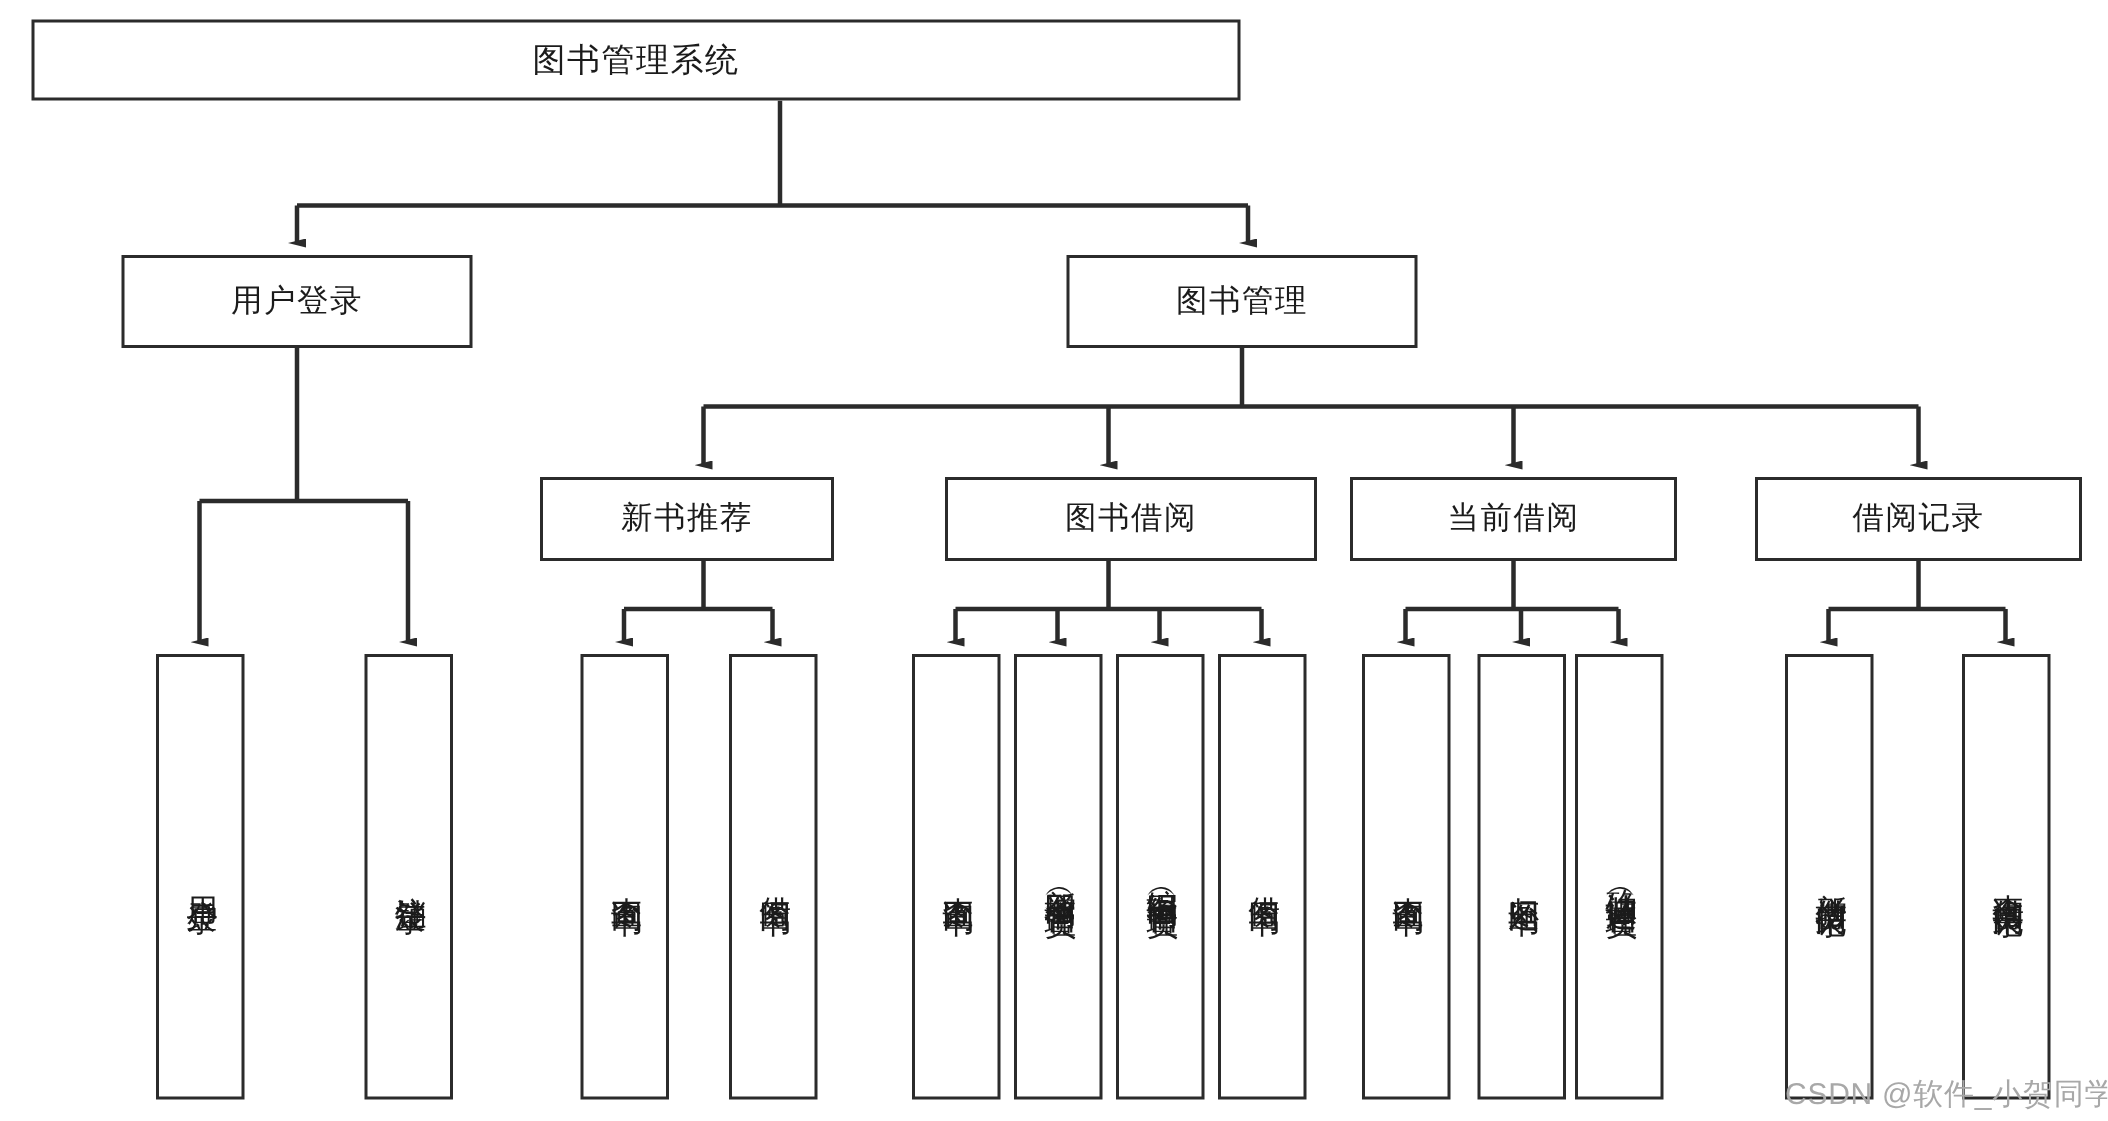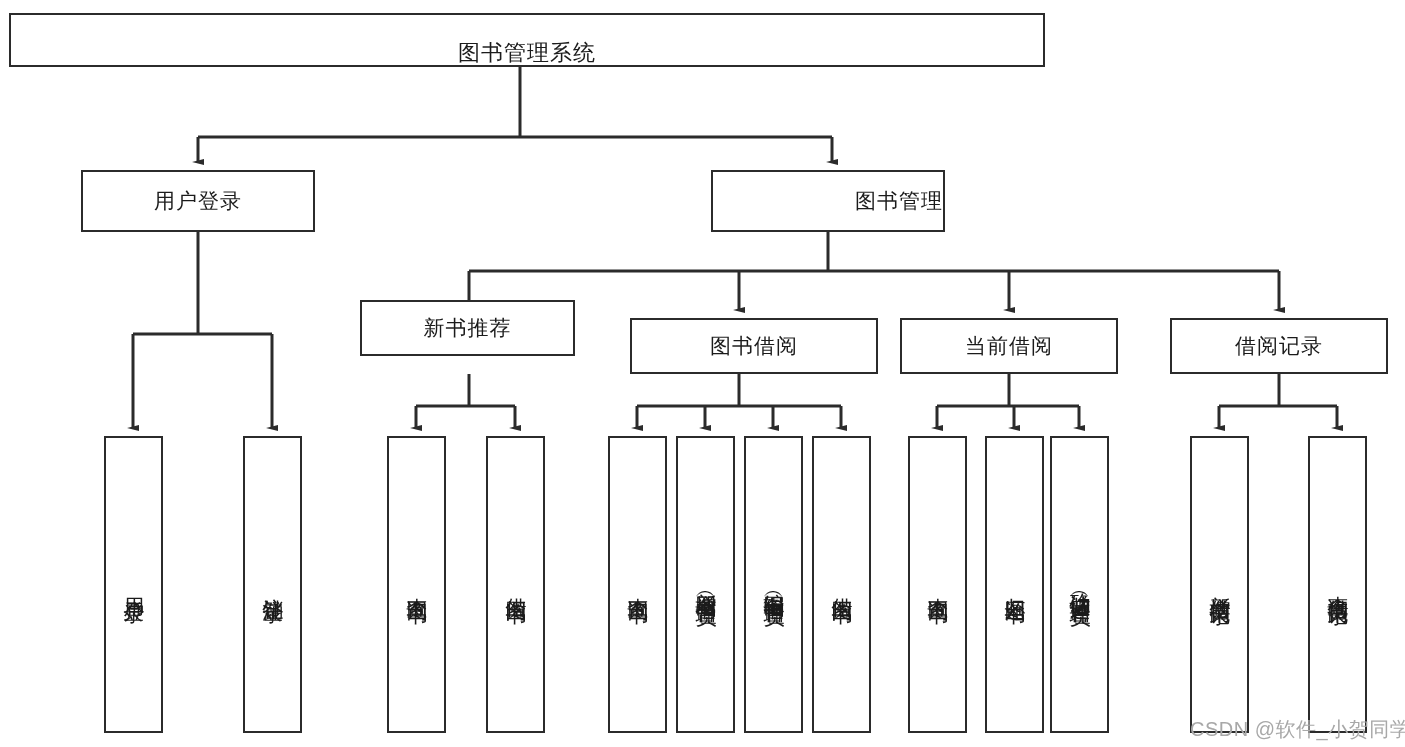--- a/index.html
+++ b/index.html
@@ -118,32 +118,32 @@
       <path d="M1014,406 L1014,428" marker-end="url(#arrow)"></path>
       <path d="M1079,406 L1079,428" marker-end="url(#arrow)"></path>
 
       <path d="M1279,374 L1279,406"></path>
       <path d="M1219,406 L1337,406"></path>
       <path d="M1219,406 L1219,428" marker-end="url(#arrow)"></path>
       <path d="M1337,406 L1337,428" marker-end="url(#arrow)"></path>
     </g>
   </svg>
 
-  <div class="node node-h node-root" style="left:9px; top:13px; width:1036px; height:54px;align-items:flex-end;">
+  <div class="node node-h node-root" style="left:21px; top:13px; width:806px; height:54px;">
     <span>图书管理系统</span>
   </div>
 
   <div class="node node-h" style="left:81px; top:170px; width:234px; height:62px;">
     <span>用户登录</span>
   </div>
-  <div class="node node-h" style="left:711px; top:170px; width:234px; height:62px;justify-content:flex-end;">
+  <div class="node node-h" style="left:711px; top:170px; width:234px; height:62px;">
     <span>图书管理</span>
   </div>
 
-  <div class="node node-h" style="left:360px; top:300px; width:215px; height:56px;">
+  <div class="node node-h" style="left:360px; top:318px; width:196px; height:56px;">
     <span>新书推荐</span>
   </div>
   <div class="node node-h" style="left:630px; top:318px; width:248px; height:56px;">
     <span>图书借阅</span>
   </div>
   <div class="node node-h" style="left:1170px; top:318px; width:218px; height:56px;">
     <span>借阅记录</span>
   </div>
   <div class="node node-h" style="left:900px; top:318px; width:218px; height:56px;">
     <span>当前借阅</span>

